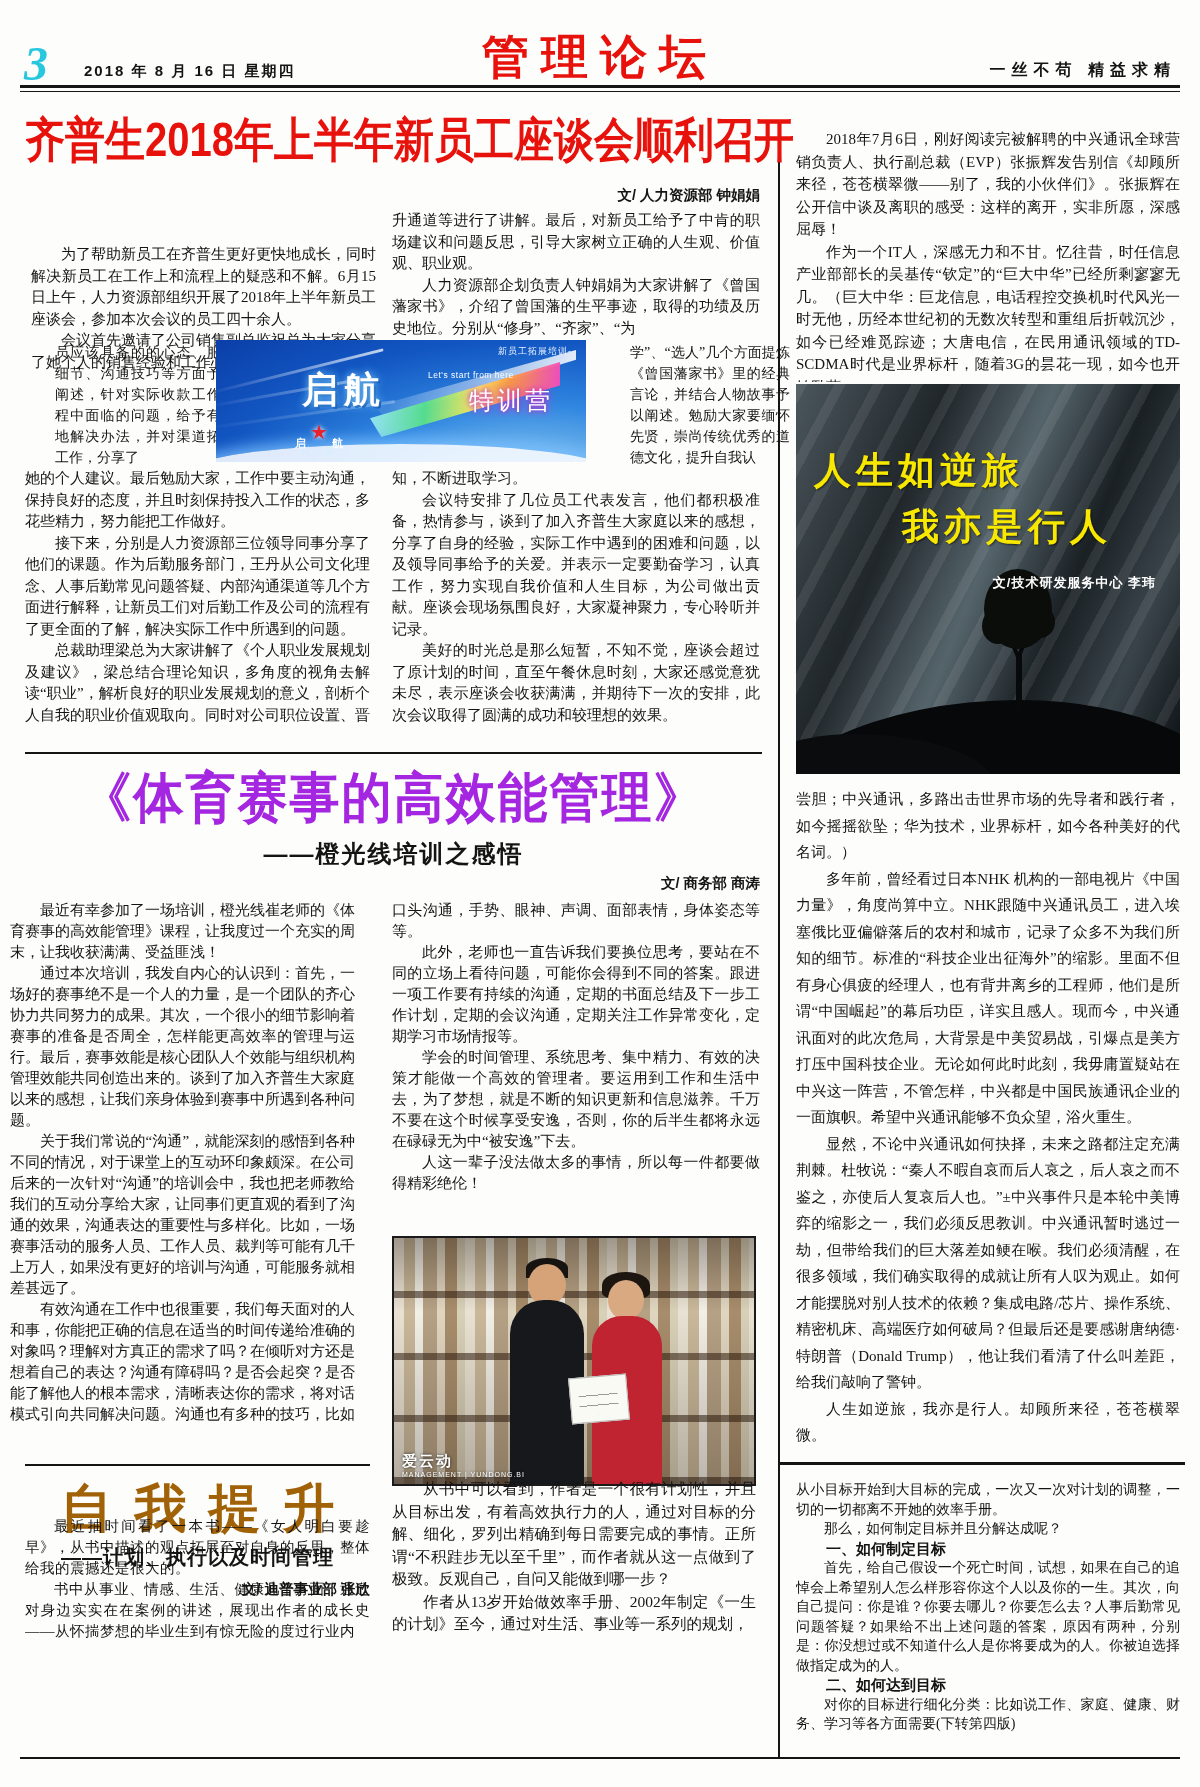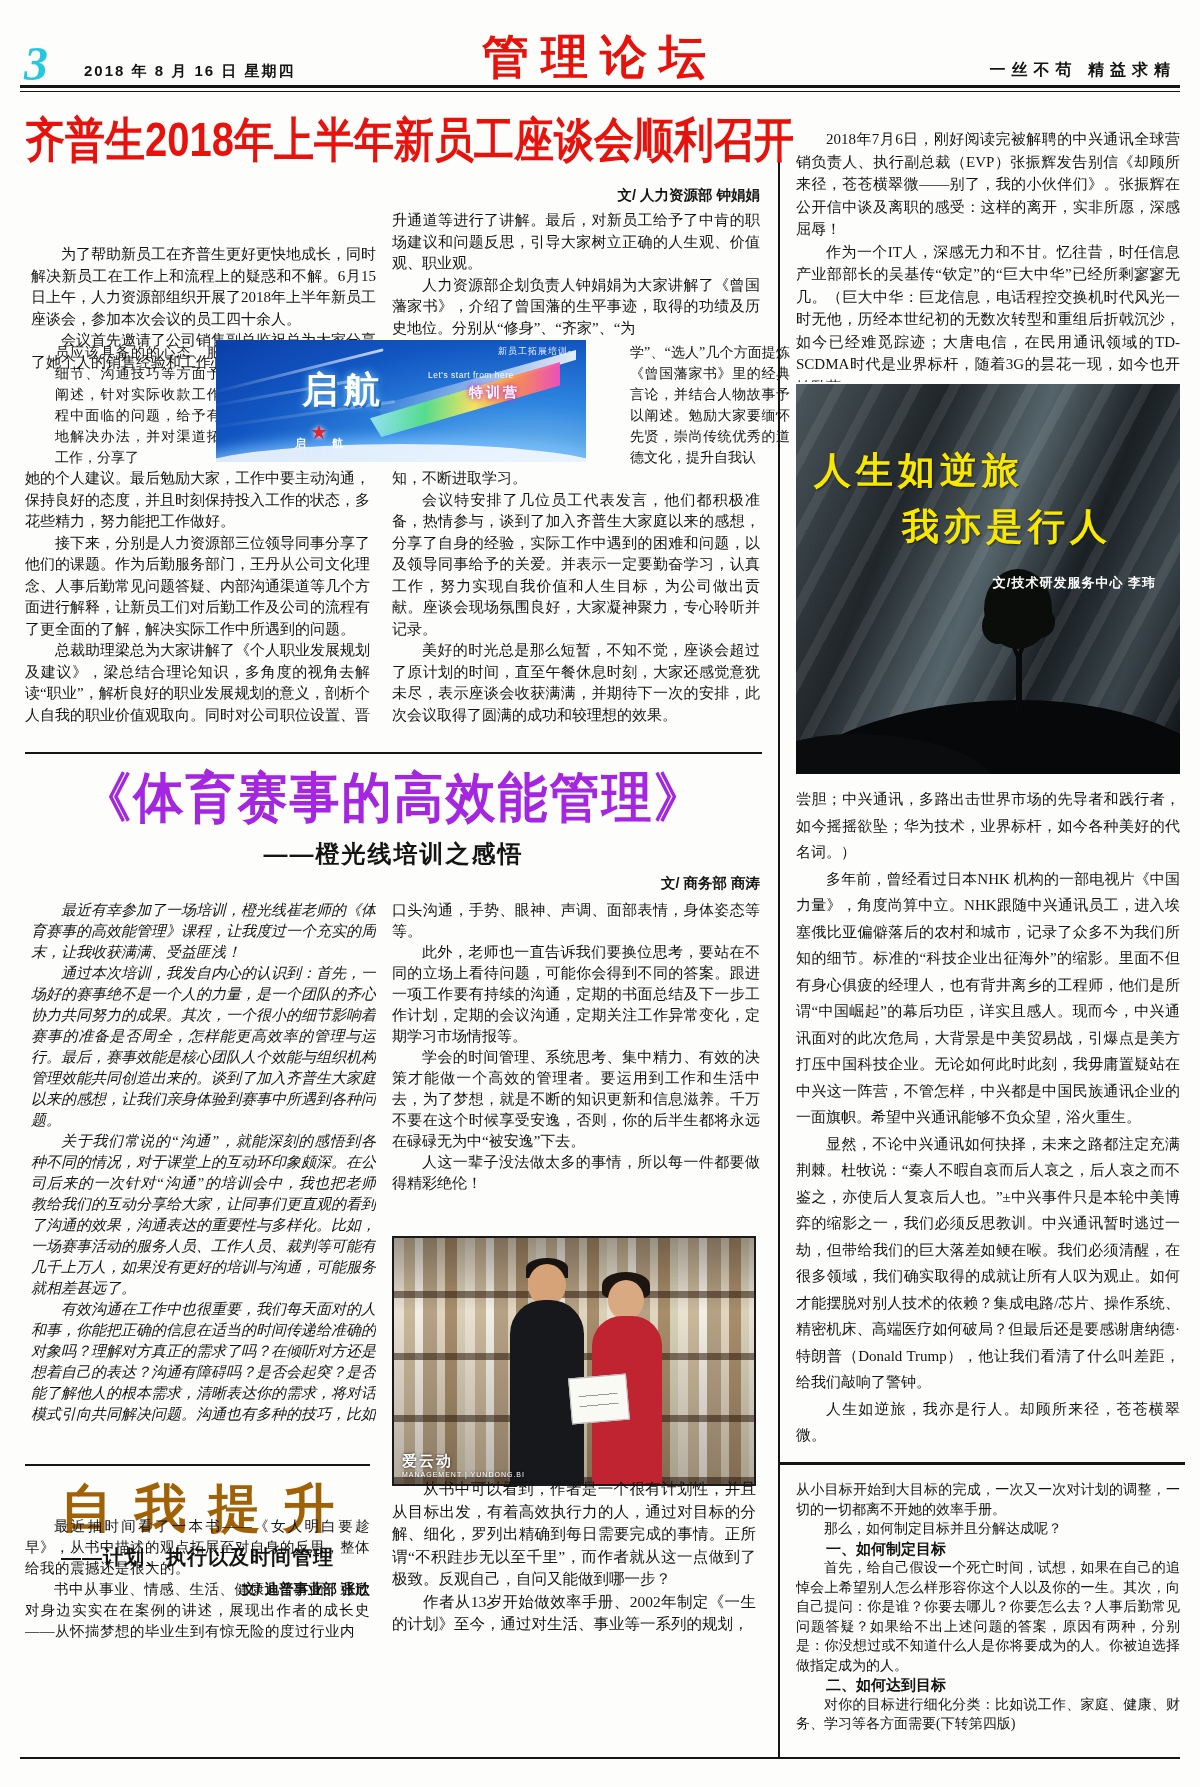--- a/index.html
+++ b/index.html
@@ -34,21 +34,21 @@
   .bn-wing{position:absolute;right:26px;top:22px;width:190px;height:78px;
            background:linear-gradient(95deg,#9fe8ff 0%,#57e08a 30%,#ffe95a 55%,#ff9a3d 72%,#f544c8 100%);
            clip-path:polygon(0 72%,100% 0,100% 30%,6% 96%);opacity:.95;}
   .bn-wing2{position:absolute;right:10px;top:10px;width:200px;height:70px;
            background:linear-gradient(95deg,rgba(255,255,255,.05),rgba(255,255,255,.9));
            clip-path:polygon(0 80%,100% 0,100% 14%,4% 98%);}
   .bn-top{position:absolute;right:10px;top:5px;color:#eaf4ff;font-size:9px;letter-spacing:1px;}
   .bn-title{position:absolute;left:86px;top:26px;color:#fff;font-size:36px;font-weight:900;letter-spacing:6px;
             text-shadow:0 0 8px #7fd0ff,2px 2px 0 #0c4fb0;}
   .bn-eng{position:absolute;left:212px;top:30px;color:#fff;font-size:8.5px;letter-spacing:.5px;}
-  .bn-sub{position:absolute;left:212px;top:44px;color:#fff;font-size:14px;font-weight:700;letter-spacing:3px;
+  .bn-sub{position:absolute;left:212px;top:44px;color:#fff;font-size:25px;font-weight:400;letter-spacing:3px;
           text-shadow:0 0 10px #e23bd4,0 0 4px #b01ec0;padding-left:41px;}
   .bn-wave{position:absolute;left:-30px;bottom:-40px;width:430px;height:58px;background:rgba(245,250,255,.9);
            border-radius:50%;box-shadow:0 -6px 14px rgba(120,190,255,.8);}
   .bn-emblem{position:absolute;left:48px;bottom:4px;width:110px;text-align:center;color:#fff;}
   .bn-star{color:#e82330;font-size:20px;line-height:18px;text-shadow:0 0 5px #fff;}
   .bn-ehz{font-size:11px;font-weight:bold;letter-spacing:26px;margin-left:26px;line-height:4px;}
   .bn-camp{font-size:9px;letter-spacing:3px;color:#d8ecff;}
 
   
   .a2title{left:25px;top:762px;width:737px;text-align:center;color:#a426e0;font-size:50px;font-weight:900;
@@ -164,21 +164,21 @@
       <div class="bn-ehz">启航</div>
       <div class="bn-camp">训练营</div>
     </div>
   </div>
 
   <div class="abs rule" style="left:25px;width:737px;top:752px;height:2px;"></div>
   <div class="abs a2title sans">《体育赛事的高效能管理》</div>
   <div class="abs a2sub sans">——橙光线培训之感悟</div>
   <div class="abs byl" style="left:392px;top:874px;width:368px;">文/ 商务部  商涛</div>
 
-  <div class="abs a2 just" style="left:31px;top:900px;width:345px;height:560px;overflow:hidden;font-style:italic;">
+  <div class="abs a2 just" style="left:10px;top:900px;width:345px;height:560px;overflow:hidden;">
     <p>最近有幸参加了一场培训，橙光线崔老师的《体育赛事的高效能管理》课程，让我度过一个充实的周末，让我收获满满、受益匪浅！</p>
     <p>通过本次培训，我发自内心的认识到：首先，一场好的赛事绝不是一个人的力量，是一个团队的齐心协力共同努力的成果。其次，一个很小的细节影响着赛事的准备是否周全，怎样能更高效率的管理与运行。最后，赛事效能是核心团队人个效能与组织机构管理效能共同创造出来的。谈到了加入齐普生大家庭以来的感想，让我们亲身体验到赛事中所遇到各种问题。</p>
     <p>关于我们常说的“沟通”，就能深刻的感悟到各种不同的情况，对于课堂上的互动环印象颇深。在公司后来的一次针对“沟通”的培训会中，我也把老师教给我们的互动分享给大家，让同事们更直观的看到了沟通的效果，沟通表达的重要性与多样化。比如，一场赛事活动的服务人员、工作人员、裁判等可能有几千上万人，如果没有更好的培训与沟通，可能服务就相差甚远了。</p>
     <p>有效沟通在工作中也很重要，我们每天面对的人和事，你能把正确的信息在适当的时间传递给准确的对象吗？理解对方真正的需求了吗？在倾听对方还是想着自己的表达？沟通有障碍吗？是否会起突？是否能了解他人的根本需求，清晰表达你的需求，将对话模式引向共同解决问题。沟通也有多种的技巧，比如</p>
   </div>
   <div class="abs a2 just" style="left:392px;top:900px;width:368px;">
     <p class="c">口头沟通，手势、眼神、声调、面部表情，身体姿态等等。</p>
     <p>此外，老师也一直告诉我们要换位思考，要站在不同的立场上看待问题，可能你会得到不同的答案。跟进一项工作要有持续的沟通，定期的书面总结及下一步工作计划，定期的会议沟通，定期关注工作异常变化，定期学习市场情报等。</p>
     <p>学会的时间管理、系统思考、集中精力、有效的决策才能做一个高效的管理者。要运用到工作和生活中去，为了梦想，就是不断的知识更新和信息滋养。千万不要在这个时候享受安逸，否则，你的后半生都将永远在碌碌无为中“被安逸”下去。</p>
     <p>人这一辈子没法做太多的事情，所以每一件都要做得精彩绝伦！</p>

